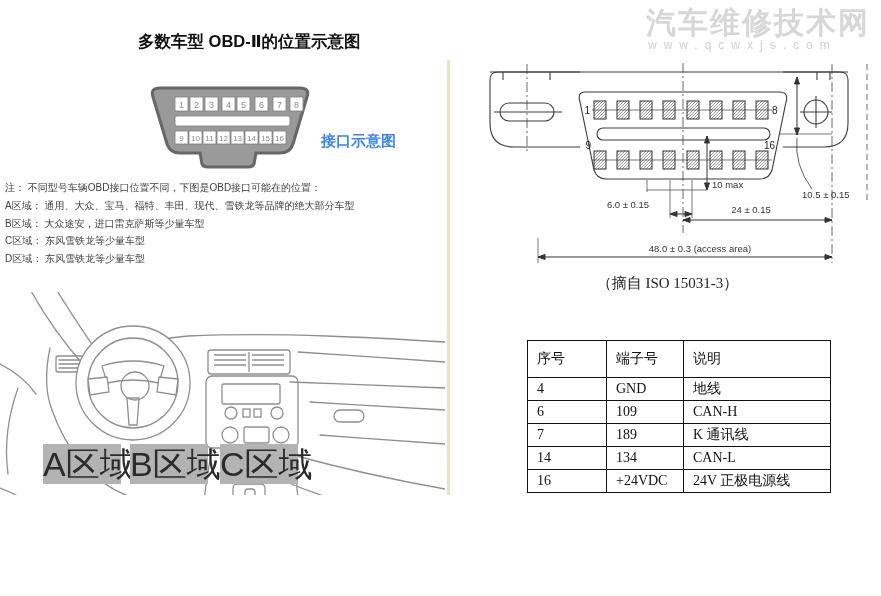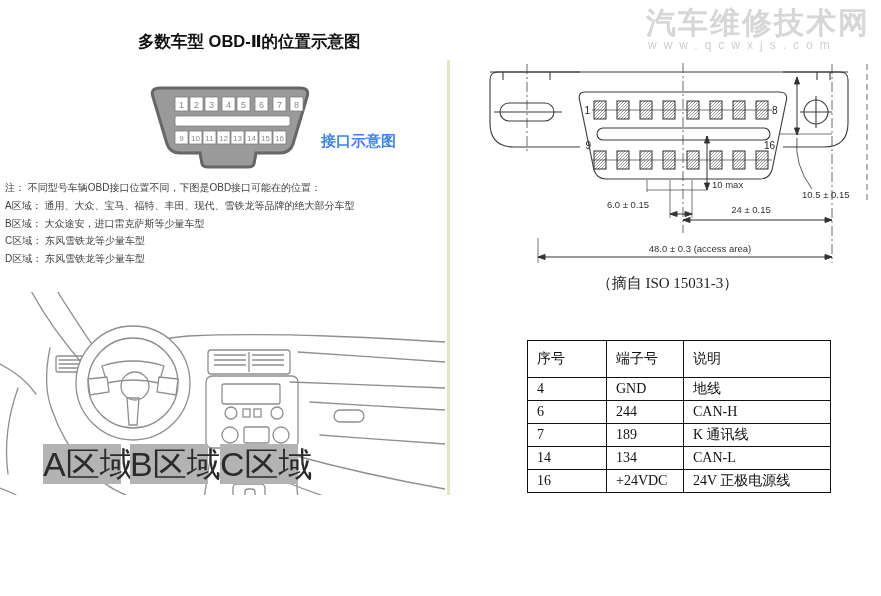--- a/index.html
+++ b/index.html
@@ -280,21 +280,21 @@
       </tr>
     </thead>
     <tbody>
       <tr>
         <td>4</td>
         <td>GND</td>
         <td>地线</td>
       </tr>
       <tr>
         <td>6</td>
-        <td>244</td>
+        <td>109</td>
         <td>CAN-H</td>
       </tr>
       <tr>
         <td>7</td>
         <td>189</td>
         <td>K 通讯线</td>
       </tr>
       <tr>
         <td>14</td>
         <td>134</td>

